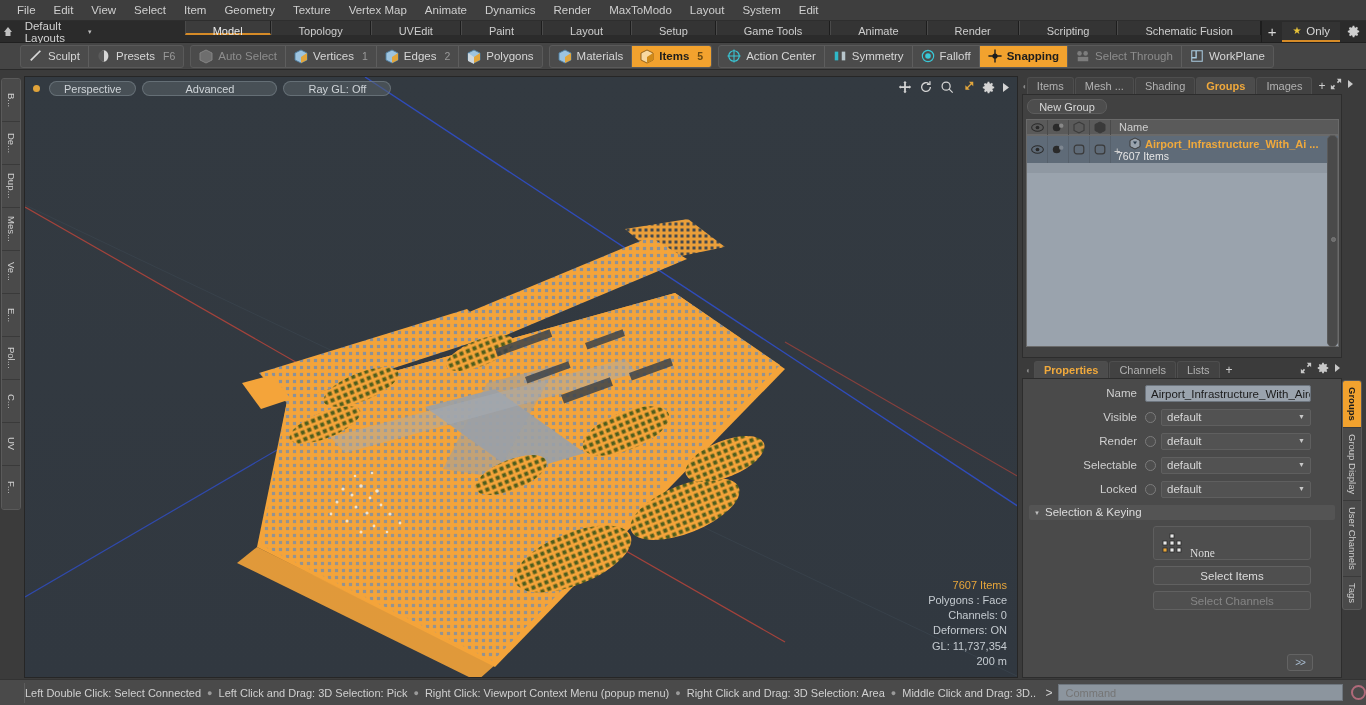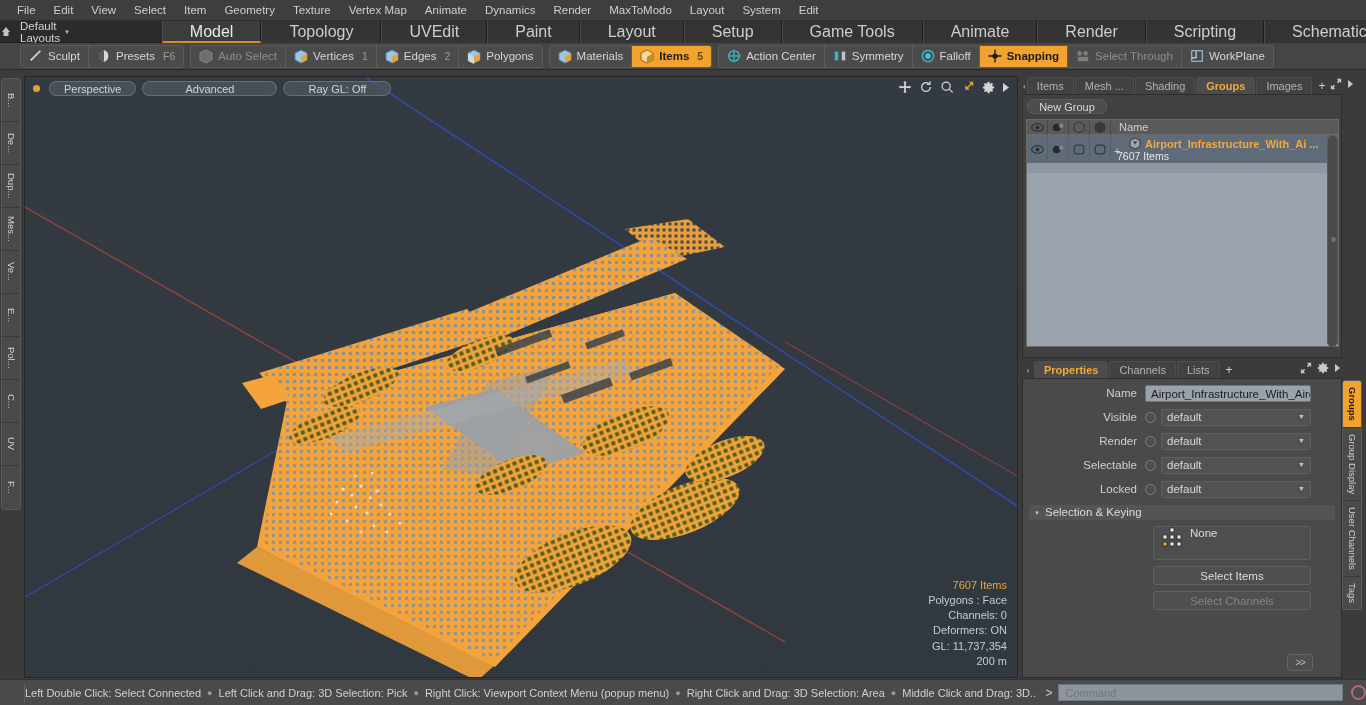--- a/index.html
+++ b/index.html
@@ -32,21 +32,21 @@
     border-bottom: 1px solid #202020;
   }
   .lb-home {
     width: 22px; height: 20px; display: flex; align-items: center; justify-content: center;
     color: #b9b9b9;
   }
   .lb-layouts { padding: 0 8px; font-size: 11.5px; color: #d2d2d2; display: flex; align-items: center; gap: 5px; }
   .lb-caret { font-size: 7px; color: #bdbdbd; }
   .lb-tabs { display: flex; align-items: stretch; height: 22px; margin-left: 85px; }
   .lb-tab {
-    padding: 0 27px; height: 22px; line-height: 21px; font-size: 16px;
+    padding: 0 27px; height: 14px; line-height: 21px; font-size: 11px;
     color: #cdcdcd; border-left: 1px solid #4a4a4a; border-right: 1px solid #1d1d1d;
     background: #343434; white-space: nowrap;
   }
   .lb-tab.active { background: #3c3c3c; color: #e8e8e8; border-bottom: 2px solid #d68b27; }
   .lb-plus {
     width: 28px; height: 22px; display: flex; align-items: center; justify-content: center;
     font-size: 15px; color: #d8d8d8; border-left: 1px solid #1d1d1d;
   }
   .lb-right { margin-left: auto; display: flex; align-items: center; height: 22px; }
   .lb-only {
@@ -183,22 +183,22 @@
     display: flex; align-items: center; justify-content: space-between;
   }
   .dd .ar { font-size: 7px; color: #c8c8c8; }
   .sect {
     margin: 6px 6px 0 6px; height: 15px; line-height: 14px; padding-left: 16px;
     background: #545454; border-radius: 2px; font-size: 11.5px; color: #dcdcdc; position: relative;
   }
   .sect::before { content: "▼"; position: absolute; left: 5px; top: 1px; font-size: 6px; color: #c0c0c0; }
   .nonebox {
     margin: 6px 30px 0 130px; height: 34px; background: #4e4e4e; border: 1px solid #5e5e5e;
-    border-radius: 3px; display: flex; align-items: flex-start; gap: 8px; padding-left: 8px;
-    font-size: 11.5px; color: #dcdcdc;
+    border-radius: 3px; display: flex; align-items: flex-end; gap: 8px; padding-left: 8px;
+    font-size: 11.5px; color: #dcdcdc; font-family: Liberation Serif, serif;
   }
   .btn {
     margin: 6px 30px 0 130px; height: 19px; line-height: 18px; text-align: center;
     background: #4f4f4f; border: 1px solid #616161; border-radius: 3px;
     font-size: 11.5px; color: #dcdcdc;
   }
   .btn.dis { color: #858585; }
   .arrbtn {
     position: absolute; right: 28px; bottom: 6px; width: 26px; height: 17px; line-height: 15px;
     text-align: center; background: #4f4f4f; border: 1px solid #636363; border-radius: 3px;

